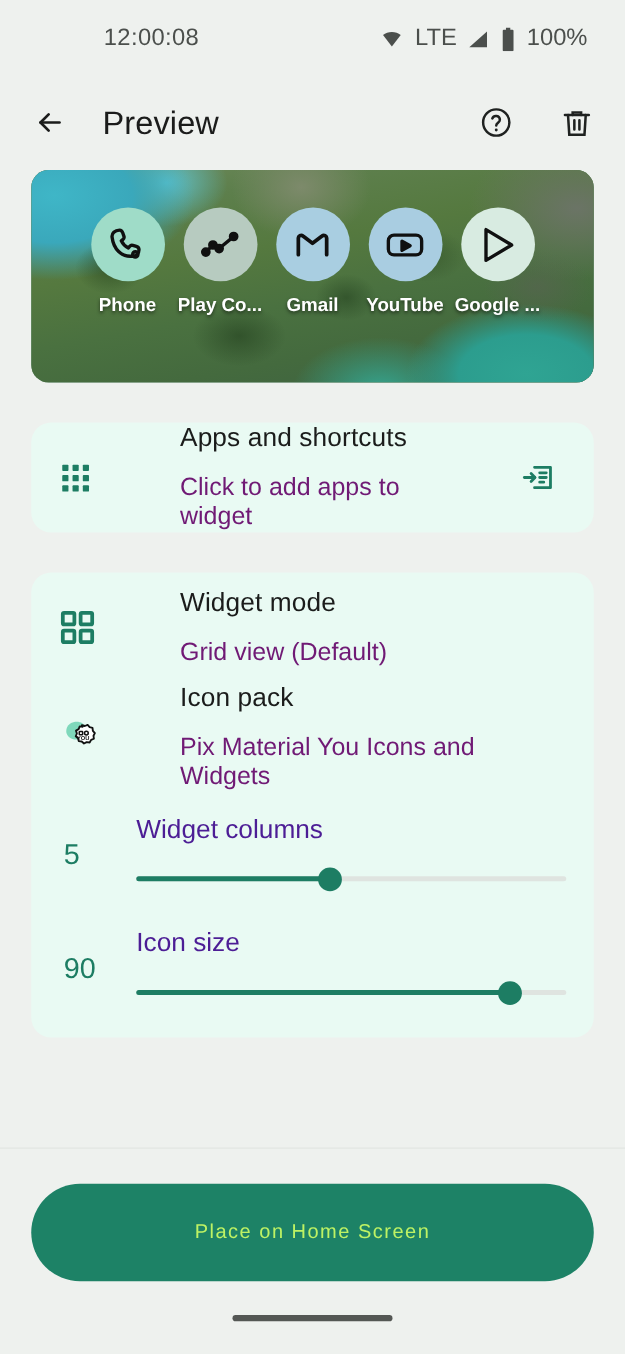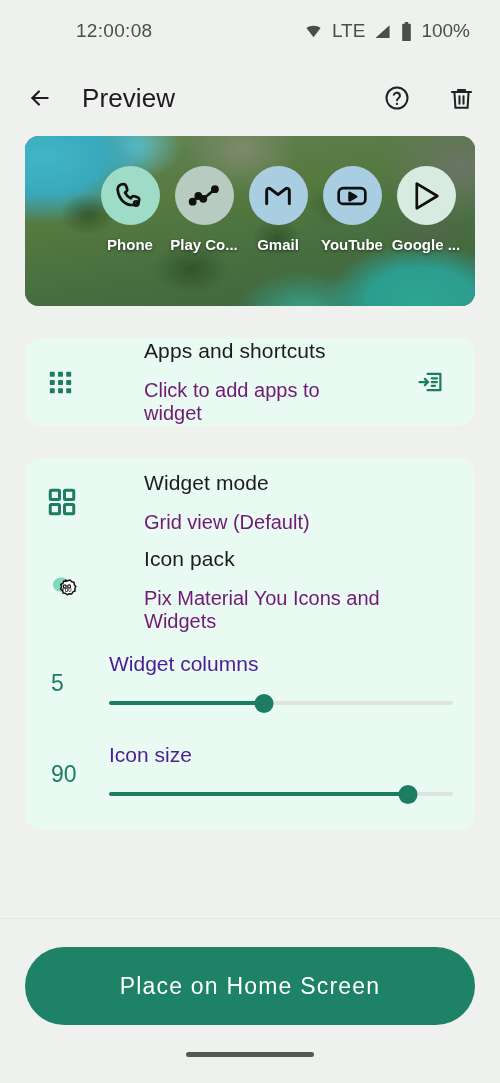--- a/index.html
+++ b/index.html
@@ -17,20 +17,21 @@
     flex-direction: column;
   }
 
   
   .statusbar {
     height: 62px;
     display: flex;
     align-items: center;
     padding: 0 30px 0 0;
     flex: none;
+    margin-left: 7px;
   }
   .status-time {
     font-size: 19px;
     color: #4b4f4c;
     letter-spacing: .3px;
     margin-left: 76px;
   }
   .status-right {
     margin-left: auto;
     display: flex;
@@ -106,21 +107,21 @@
       radial-gradient(ellipse 40px 30px at 14% 46%, rgba(30,60,25,.55), rgba(30,60,25,0) 70%),
       radial-gradient(ellipse 52px 34px at 37% 78%, rgba(28,56,24,.5), rgba(28,56,24,0) 72%),
       radial-gradient(ellipse 46px 30px at 70% 40%, rgba(36,66,30,.45), rgba(36,66,30,0) 72%),
       radial-gradient(ellipse 60px 40px at 90% 55%, rgba(92,96,86,.5), rgba(92,96,86,0) 72%),
       radial-gradient(ellipse 34px 26px at 56% 60%, rgba(26,54,22,.45), rgba(26,54,22,0) 72%);
   }
   .apps-row {
     position: absolute;
     left: 0; right: 0; top: 30px;
     display: flex;
-    justify-content: flex-end;
+    justify-content: center;
     padding: 0 12px;
   }
   .app {
     width: 74px;
     display: flex;
     flex-direction: column;
     align-items: center;
     cursor: pointer;
   }
   .app-circle {
@@ -232,22 +233,22 @@
     flex: none;
     border-top: 1px solid #e2e6e2;
     padding: 28px 25px 0 25px;
   }
   .cta {
     width: 100%;
     height: 78px;
     border: none;
     border-radius: 39px;
     background: #1d8266;
-    color: #ffffff;
-    font-size: 23px;
+    color: #bef264;
+    font-size: 16px;
     font-family: "Liberation Sans", sans-serif;
     letter-spacing: 1.2px;
     cursor: pointer;
   }
   .navbar {
     height: 58px;
     display: flex;
     align-items: center;
     justify-content: center;
   }

